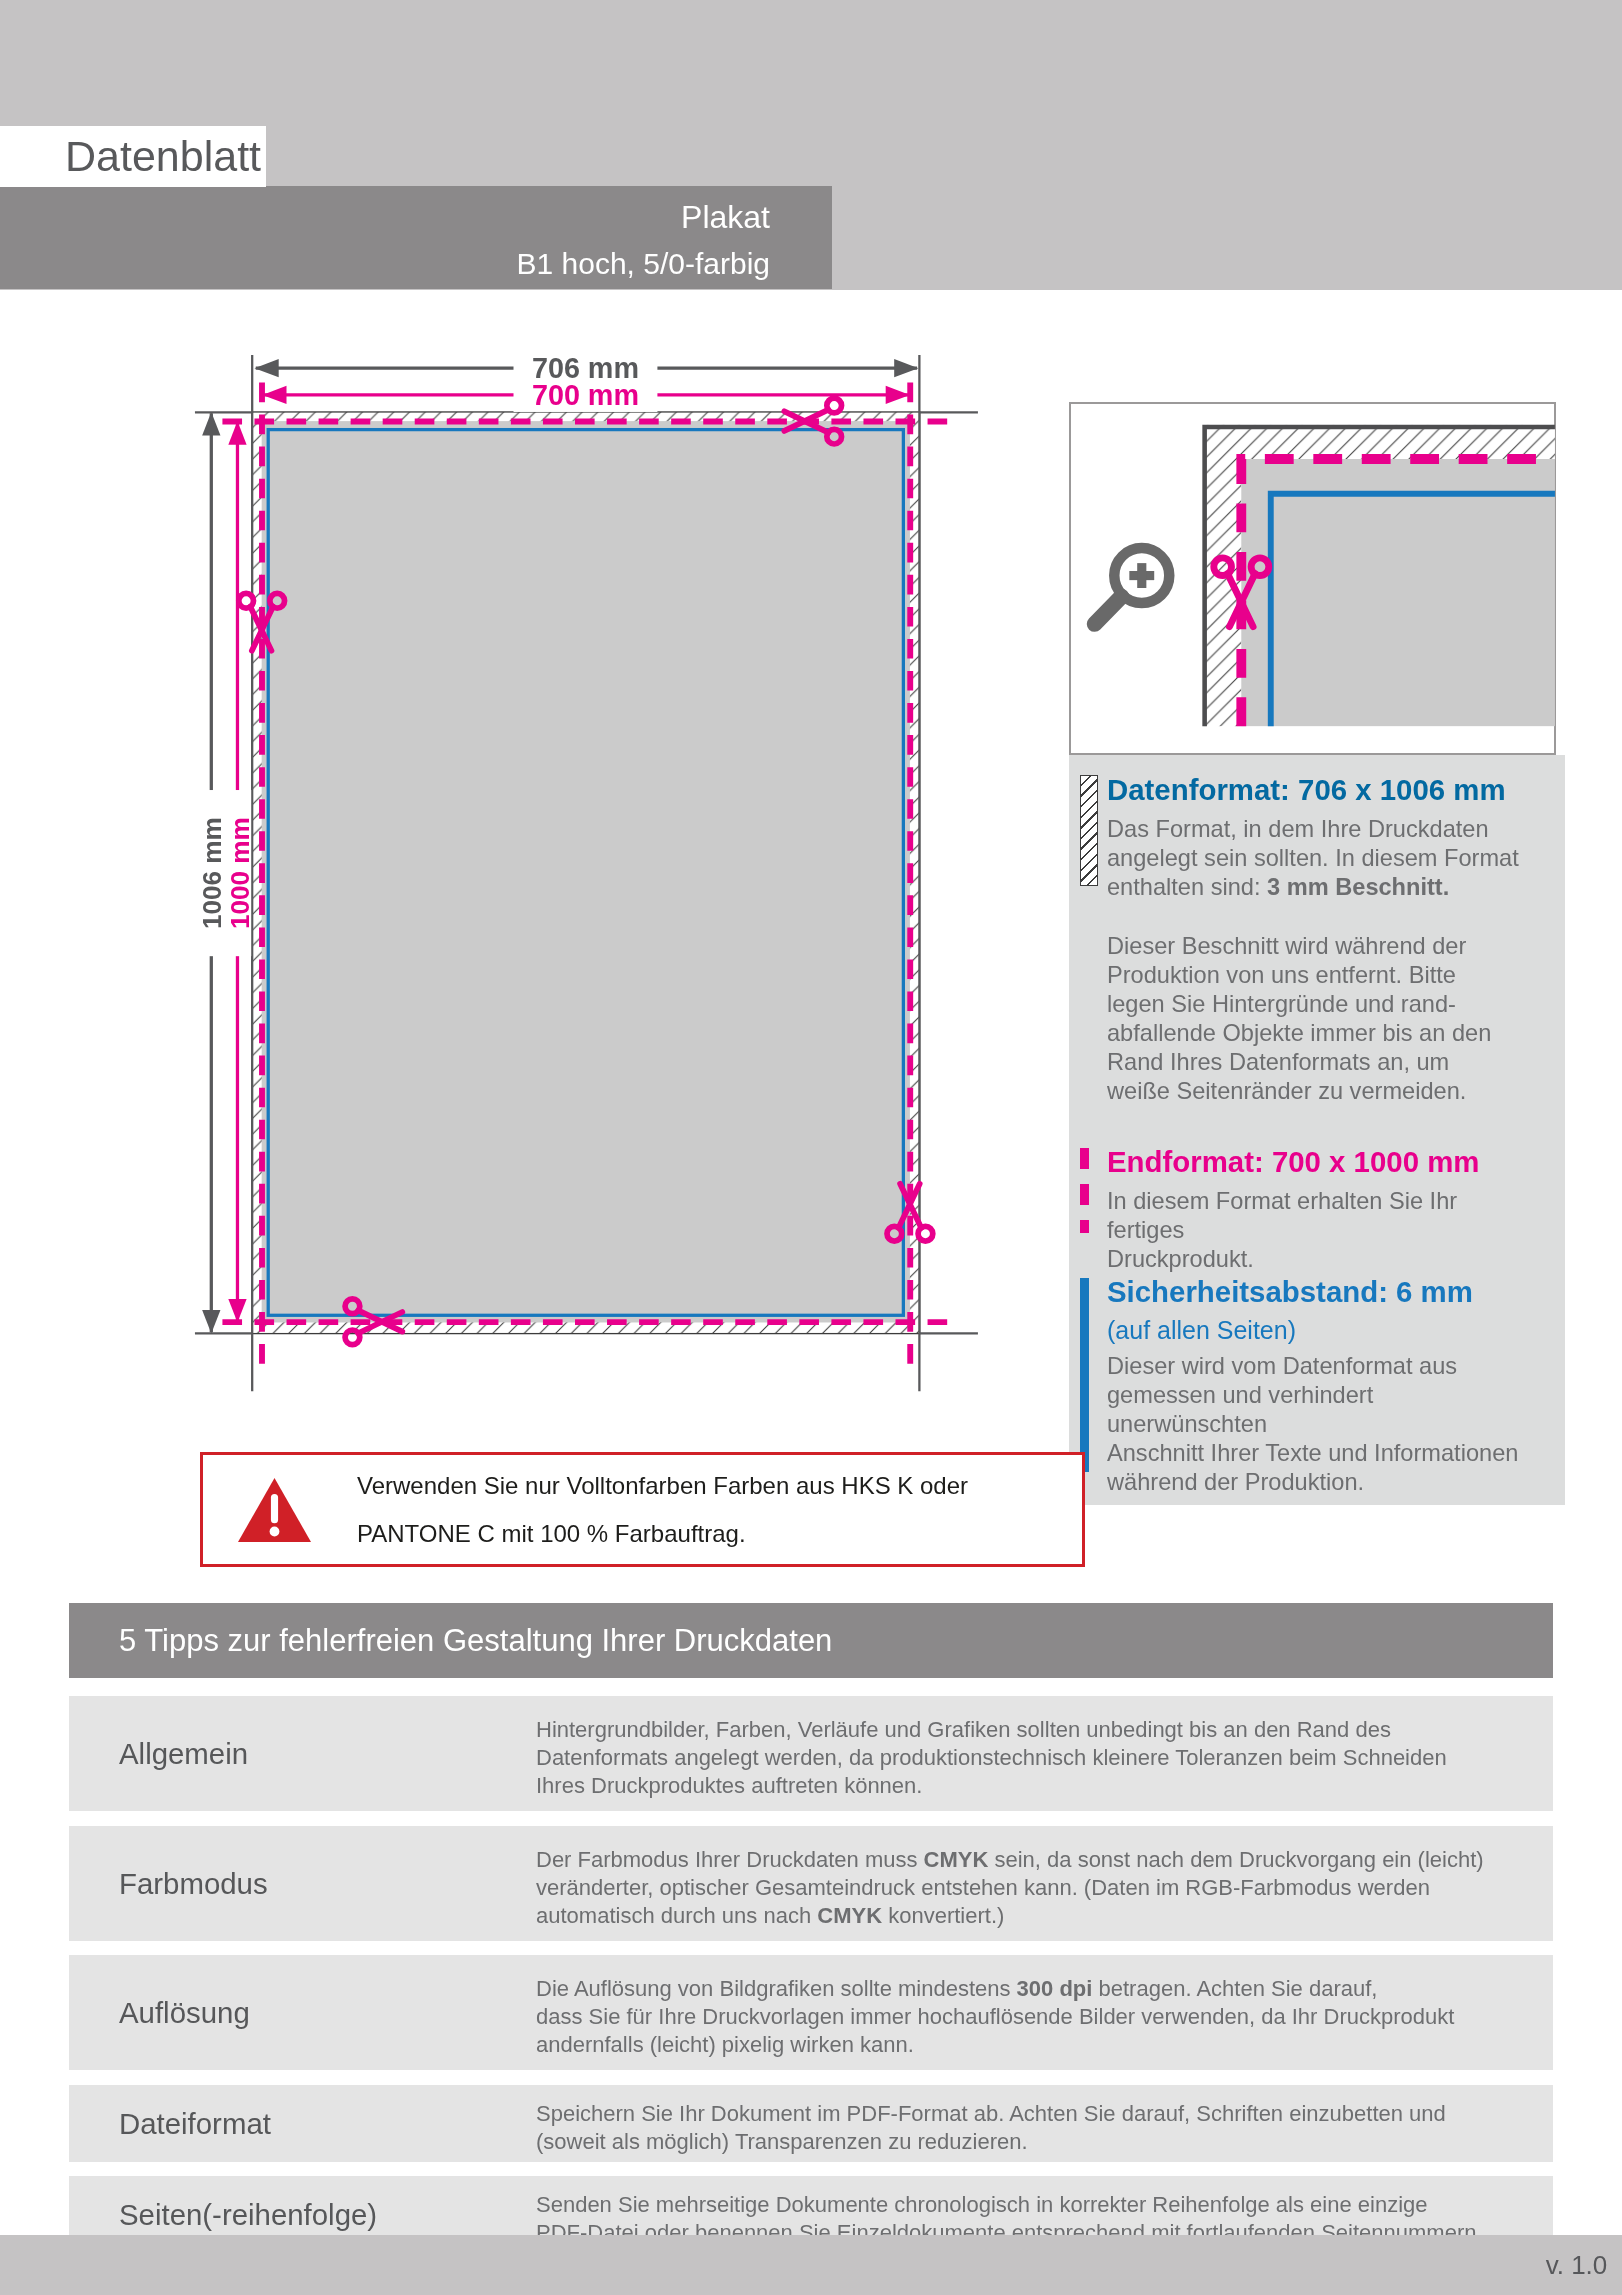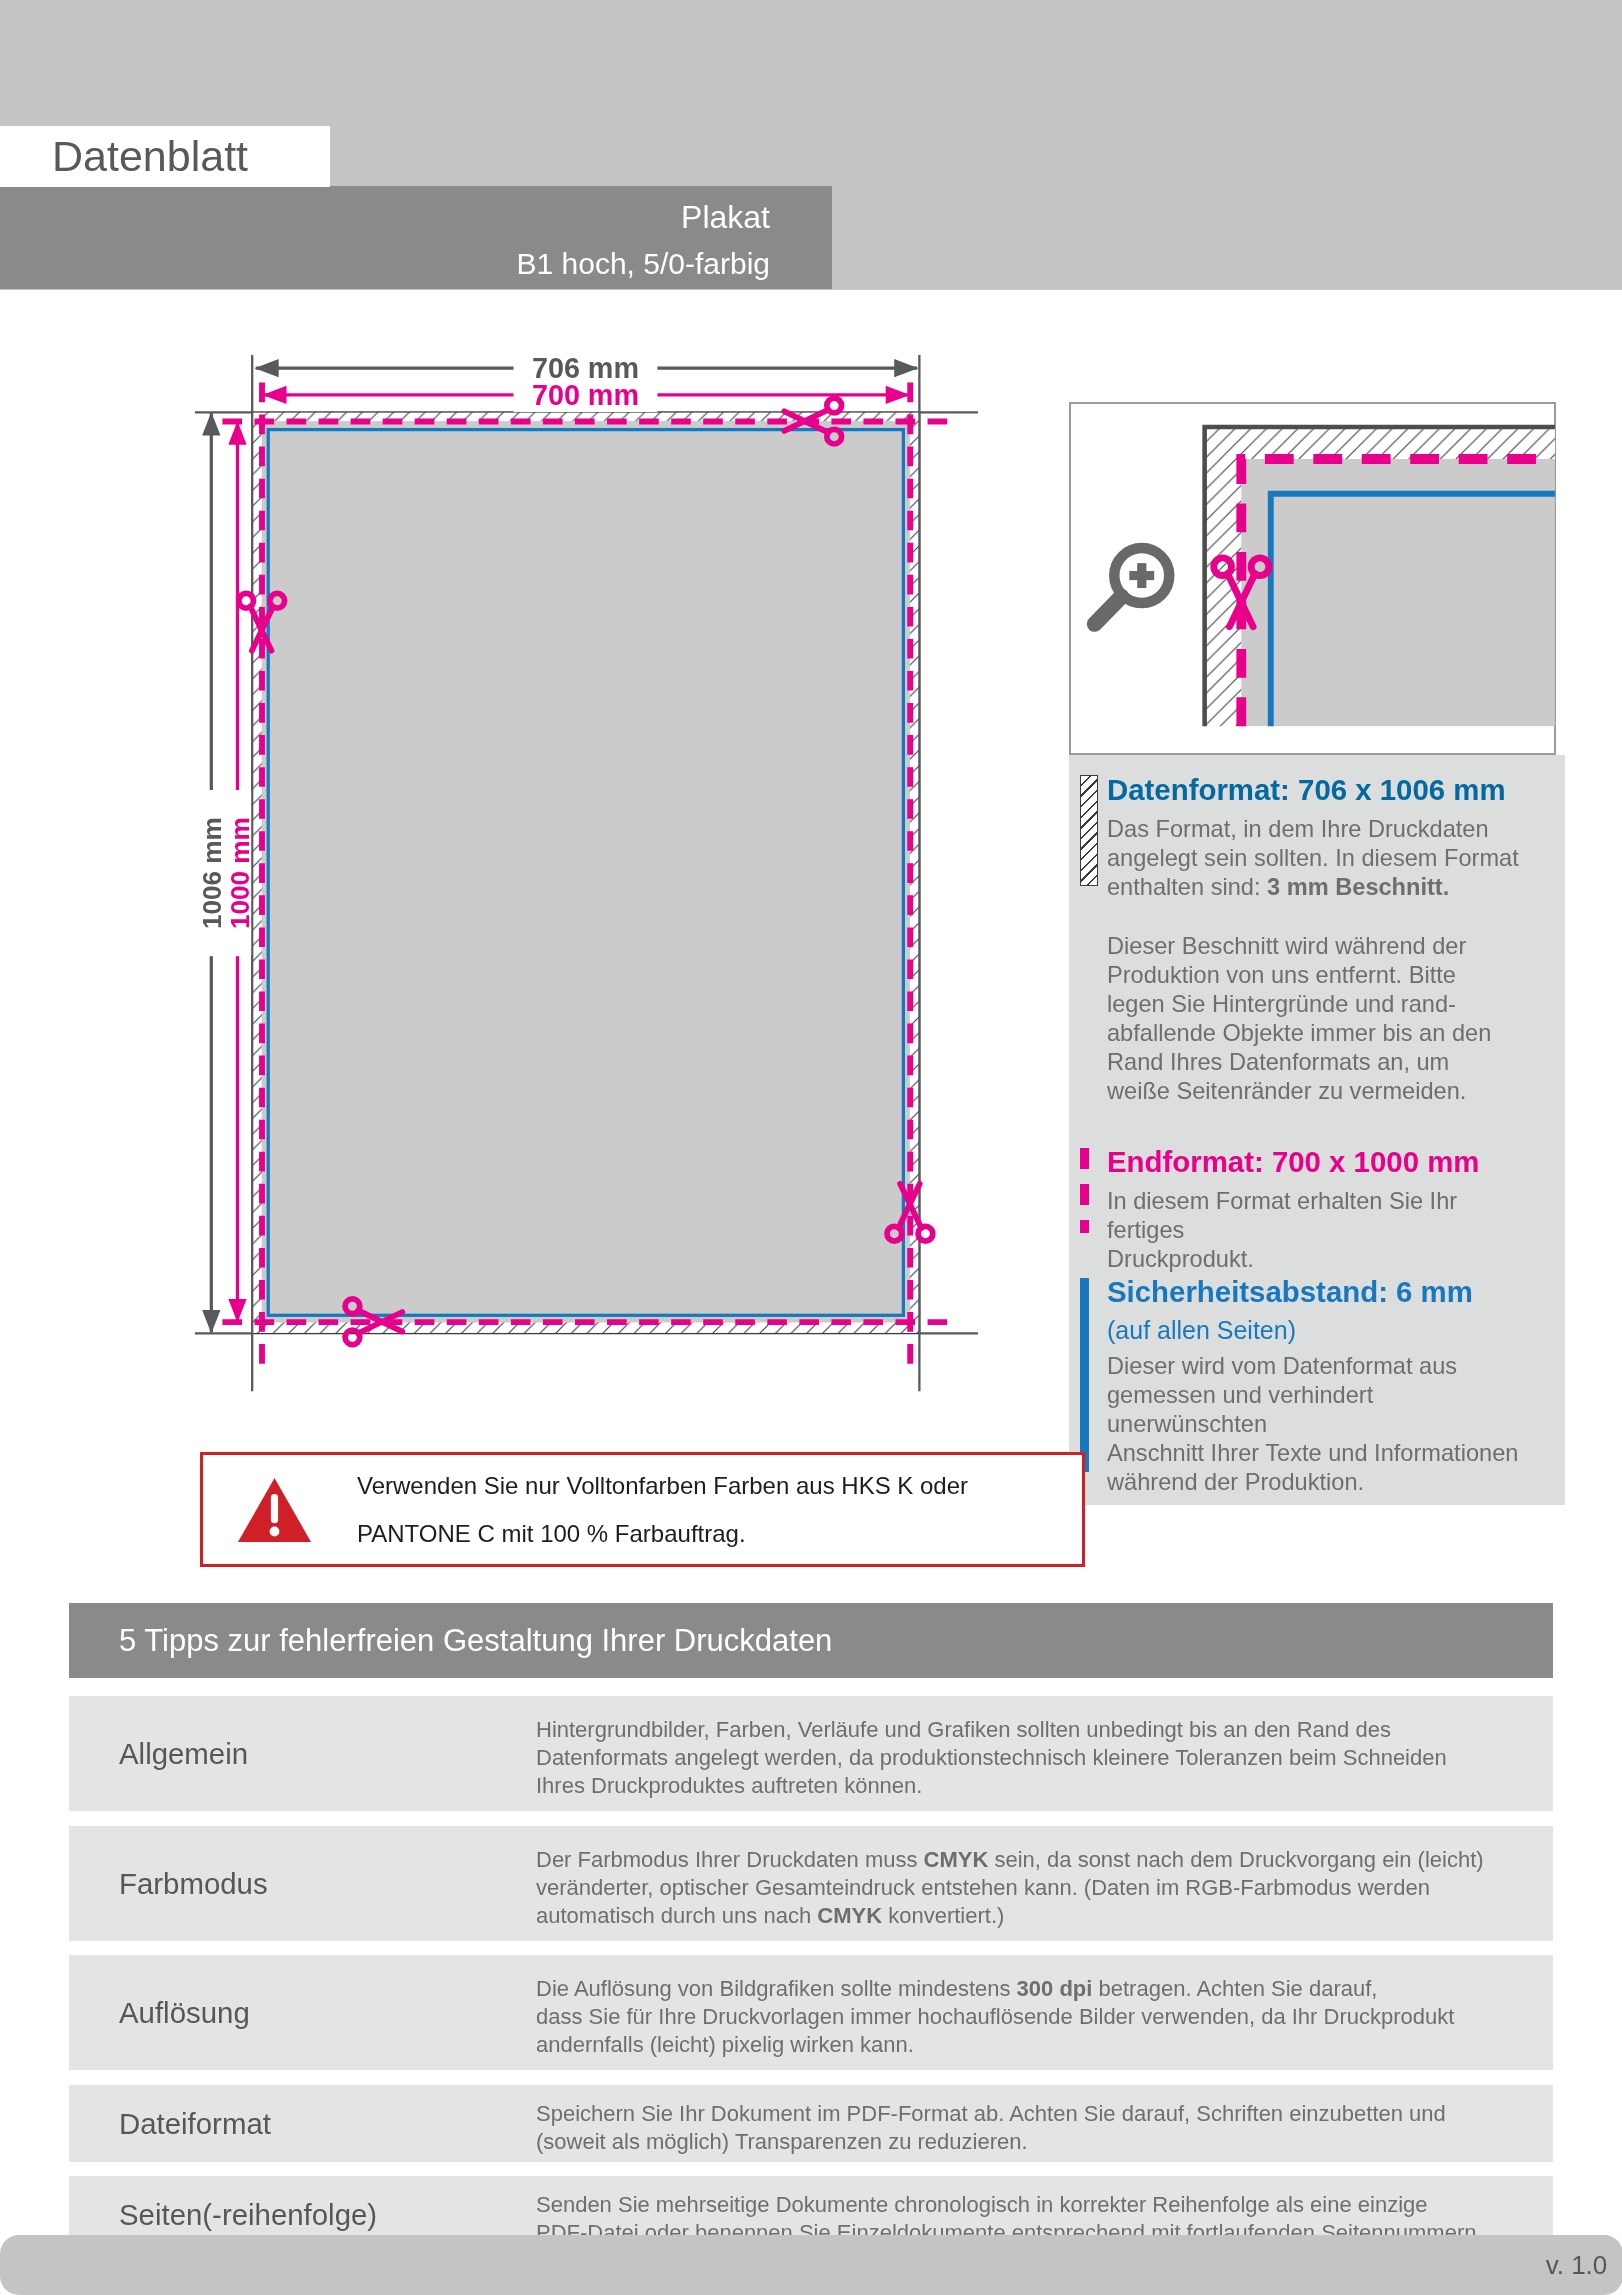--- a/index.html
+++ b/index.html
@@ -1,21 +1,21 @@
 <!DOCTYPE html>
 <html style="font-size:10.5px"><head>
 <meta charset="utf-8">
 <style>
   html,body{margin:0;padding:0;background:#ffffff;}
   .page{position:relative;width:1623px;height:2295px;background:#ffffff;overflow:hidden;
         font-family:"Liberation Sans", sans-serif;}
   
   .top-silver{position:absolute;left:0;top:0;width:1623px;height:290px;background:#c5c3c4;}
-  .doc-label{position:absolute;left:0;top:126px;width:330px;height:61px;background:#ffffff;
-             color:#58595b;font-size:43px;line-height:61px;padding-left:52px;box-sizing:border-box;}
+  .doc-label{position:absolute;left:0;top:126px;width:266px;height:61px;background:#ffffff;
+             color:#58595b;font-size:43px;line-height:61px;padding-left:65px;box-sizing:border-box;}
   .title-banner{position:absolute;left:0;top:186px;width:832px;height:103px;background:#8b898a;
                 color:#ffffff;text-align:right;padding-right:62px;box-sizing:border-box;}
   .title-banner .t1{font-size:32px;line-height:56px;margin-top:2.6px;}
   .title-banner .t2{font-size:30px;line-height:38px;}
   
   .diagram{position:absolute;left:183px;top:340px;}
   
   .detail-box{position:absolute;left:1069px;top:402px;width:487px;height:353px;background:#ffffff;
               border:2px solid #9b9999;box-sizing:border-box;}
   
@@ -37,21 +37,21 @@
   .warning .wtext{margin-left:46px;font-size:24px;line-height:48px;color:#1d1d1b;}
   
   .tips-banner{position:absolute;left:69px;top:1603px;width:1484px;height:75px;background:#8b898a;
                color:#ffffff;font-size:31px;line-height:75px;padding-left:50px;box-sizing:border-box;}
   .row{position:absolute;left:69px;width:1484px;background:#e4e4e4;display:flex;align-items:center;box-sizing:border-box;}
   .row-label{flex:0 0 467px;padding-left:50px;box-sizing:border-box;font-size:29.4px;color:#565759;}
   .row-body{font-size:22px;line-height:28px;color:#6d6e70;white-space:pre-line;margin-top:8px;}
   .row-body b, .body b{font-weight:bold;color:inherit;}
   
   .footer{position:absolute;left:0;top:2235px;width:1623px;height:60px;background:#c5c3c4;
-          color:#56575a;font-size:26px;line-height:60px;text-align:right;padding-right:15.7px;box-sizing:border-box;border-radius:19px;}
+          color:#56575a;font-size:26px;line-height:60px;text-align:right;padding-right:15.7px;box-sizing:border-box;}
 </style>
 </head>
 <body>
 
 <div class="page">
 
   <div class="top-silver"></div>
   <div class="title-banner">
     <div class="t1">Plakat</div>
     <div class="t2">B1 hoch, 5/0-farbig</div>

